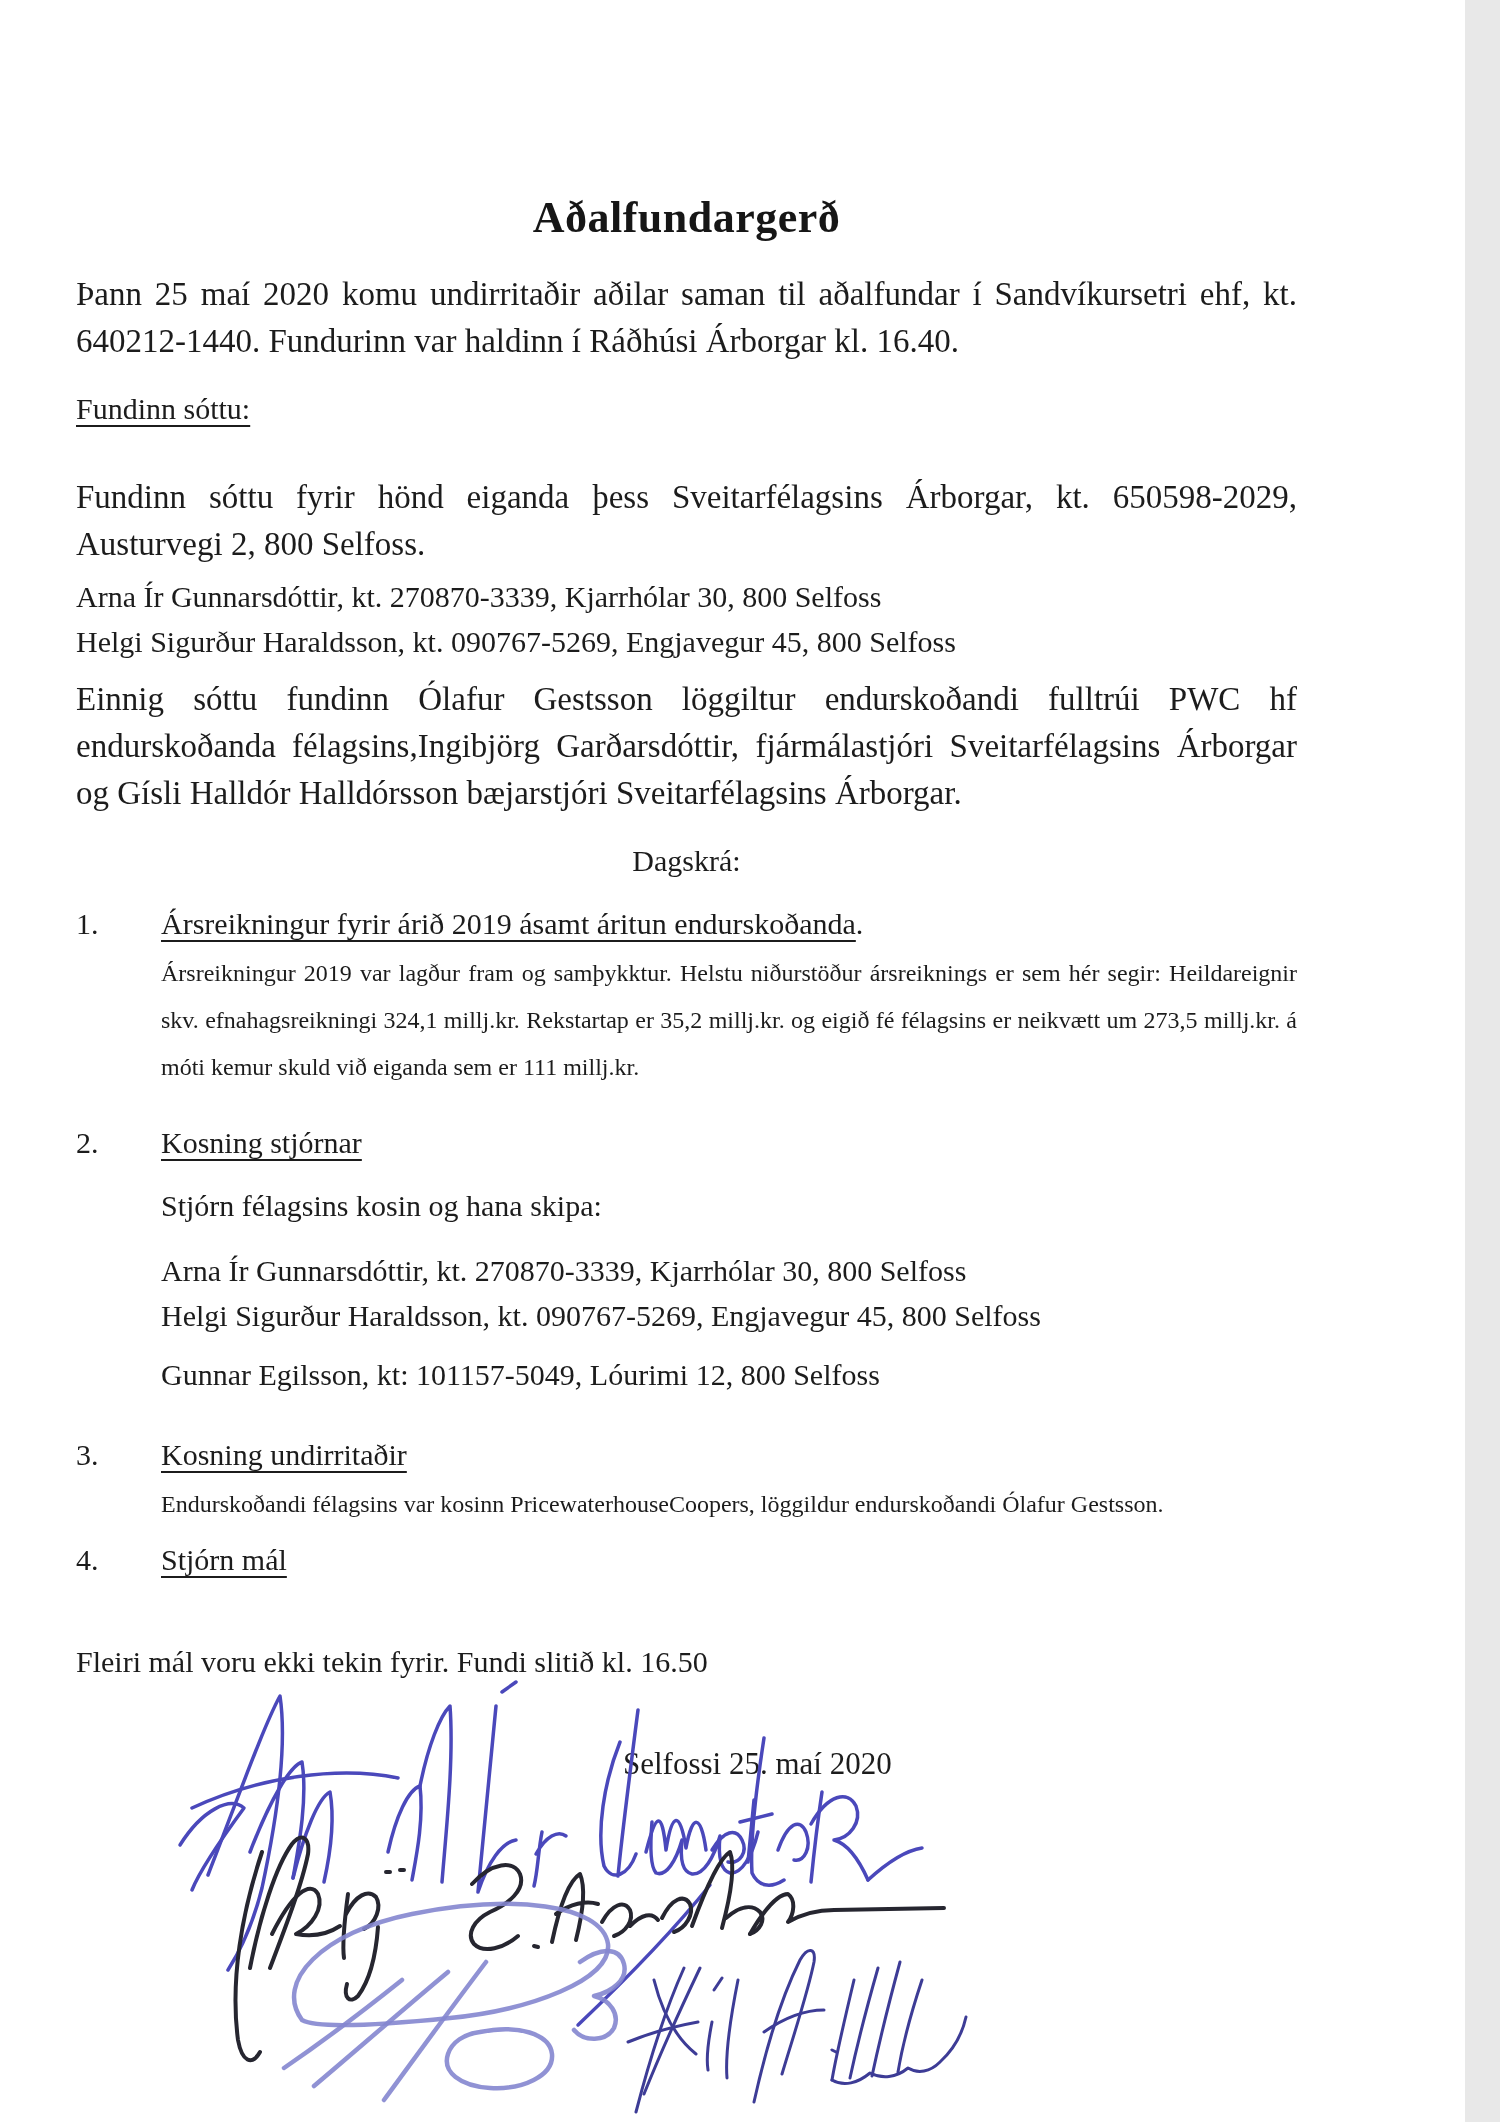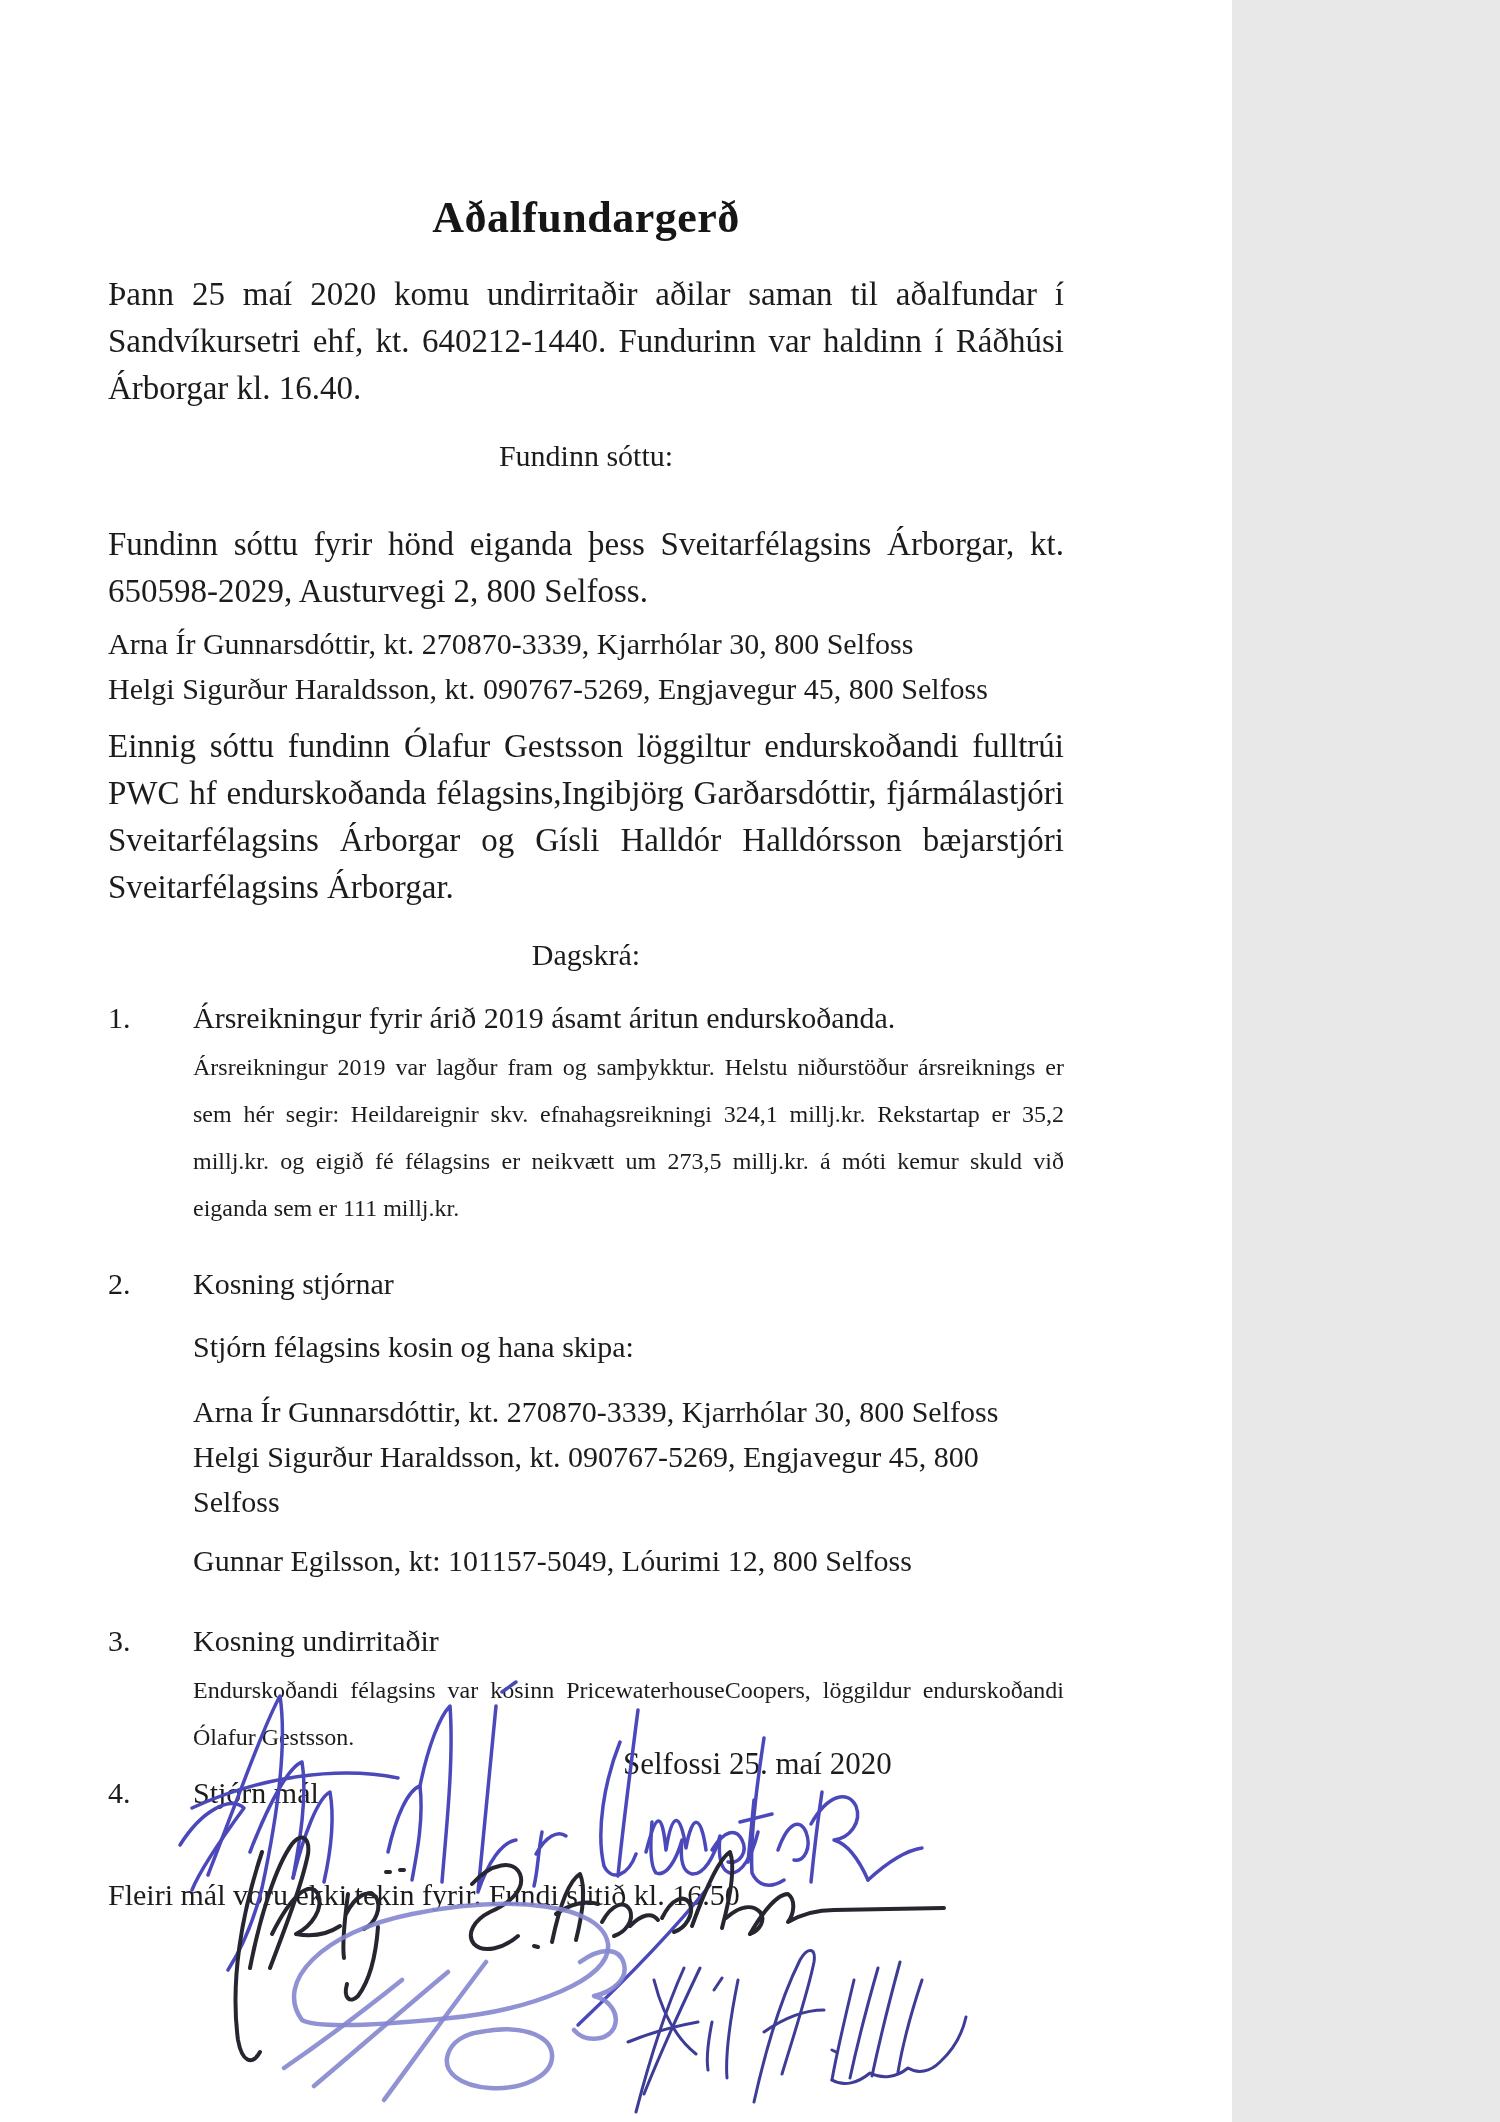--- a/index.html
+++ b/index.html
@@ -1,32 +1,32 @@
 <!DOCTYPE html>
 <html><head>
 <meta charset="utf-8">
 <style>
   html,body{margin:0;padding:0;background:#e8e8e8;}
   .page{
     position:relative;
-    width:1232px;height:2122px;
+    width:1465px;height:2122px;
     background:#ffffff;
     overflow:hidden;
     font-family:"Liberation Serif","DejaVu Serif",serif;
     color:#1c1c1c;
     box-sizing:border-box;
-    padding:192px 168px 0 108px;
+    padding:192px 168px 0 76px;
   }
   .title{
     font-size:44px;font-weight:bold;text-align:center;
     margin:0 0 28px 0;letter-spacing:.5px;color:#161616;
   }
   .para{font-size:33px;line-height:47px;text-align:justify;margin:0 0 20px 0;}
   .line{font-size:30px;line-height:45px;margin:0;}
-  .uline{text-decoration-thickness:2px;text-underline-offset:6px;text-align:center;}
+  .uline{text-decoration:underline;text-decoration-thickness:2px;text-underline-offset:6px;}
   .attn-heading{font-size:30px;line-height:47px;margin:0;}
   .gap12{height:12px;}
   .gap14{height:14px;}
   .mb6{margin-bottom:6px;margin-top:42px;}
   .mb20{margin-bottom:20px;}
   .agenda-label{font-size:30px;line-height:47px;margin:10px 0 18px 0;text-align:center;}
   .agenda-item{display:grid;grid-template-columns:85px 1fr;margin:0;}
   .item-num{font-size:30px;line-height:44px;}
   .item-heading{font-size:30px;line-height:44px;margin:0 0 4px 0;}
   .item-body{font-size:24px;line-height:47px;text-align:justify;margin:0;}

